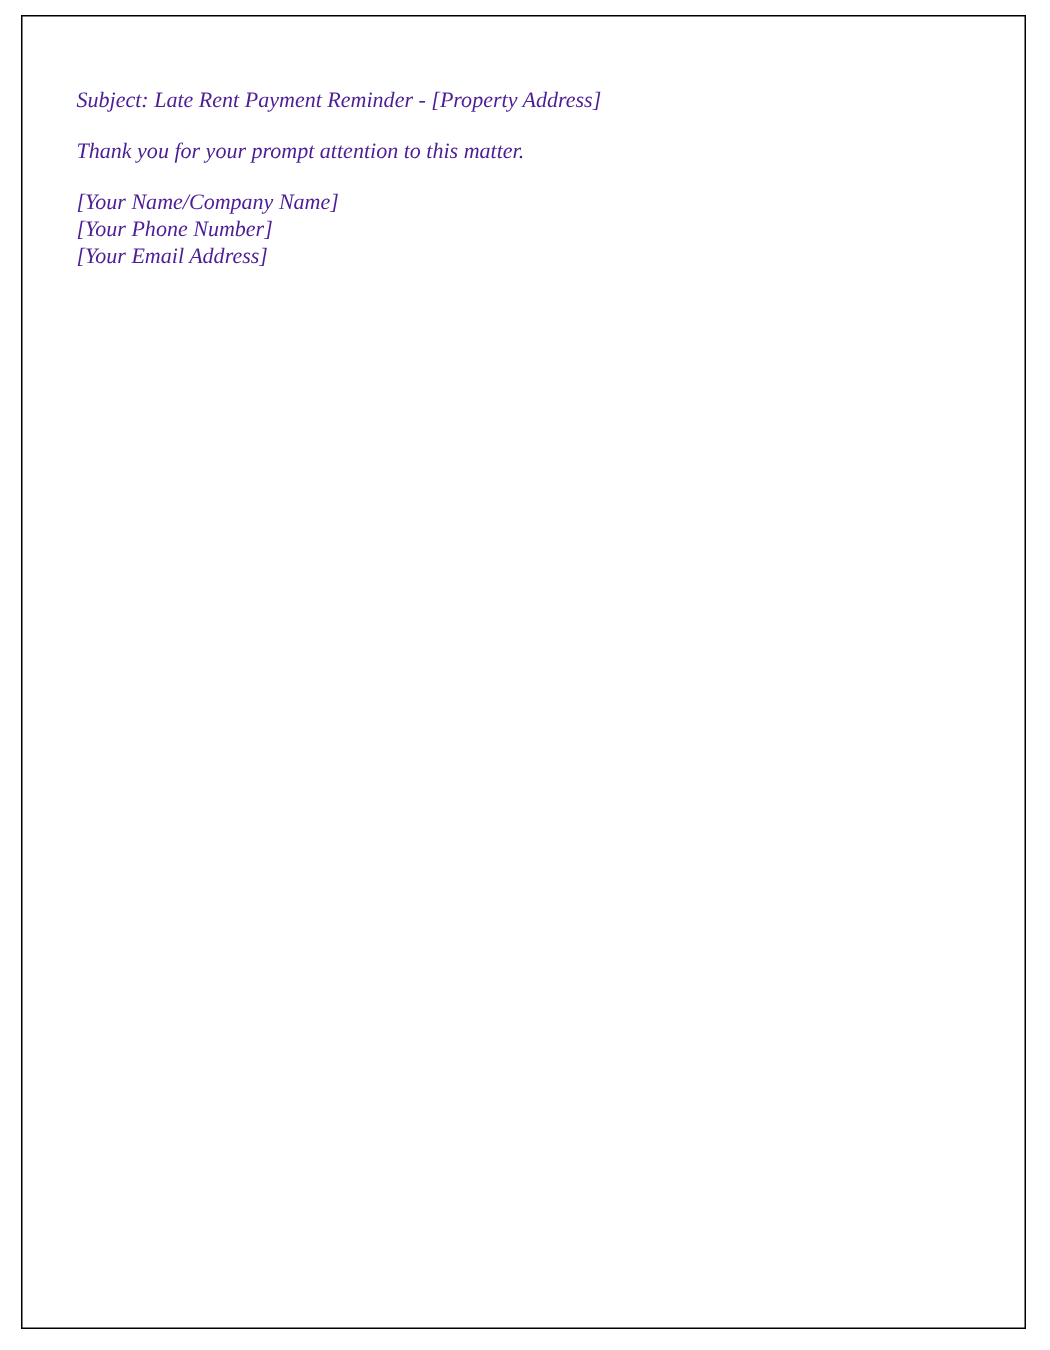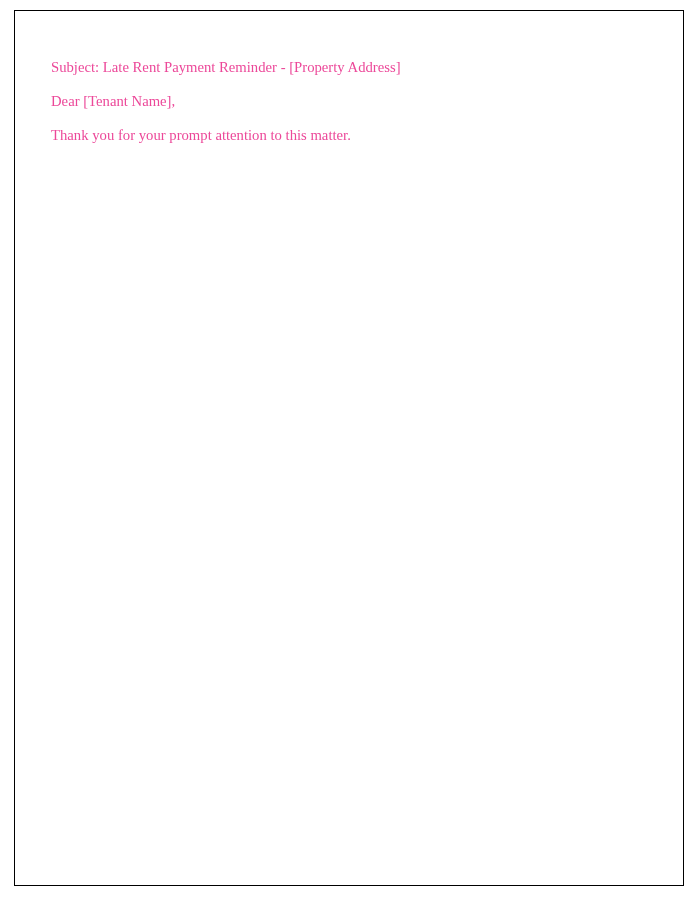--- a/index.html
+++ b/index.html
@@ -15,46 +15,51 @@
     left: 14px;
     top: 10px;
     width: 670px;
     height: 876px;
     background: #ffffff;
     border: 1px solid #000000;
     box-sizing: border-box;
   }
   .letter-body {
     padding: 47px 48px 0 36px;
-    color: #ec4899;
+    color: #4c1d95;
     font-size: 14.7px;
     line-height: 18px;
+    font-style: italic;
   }
   .para {
     margin: 0 0 16px 0;
   }
   .sig-line {
     margin: 0;
   }
   .sig-block {
     margin-top: 16px;
   }
 </style>
 </head>
 <body>
 
 <div class="page">
   <div class="letter-body">
 
     <p class="para">Subject: Late Rent Payment Reminder - [Property Address]</p>
 
-    <p class="para">Dear [Tenant Name],</p>
 
 
 
 
 
     <p class="para">Thank you for your prompt attention to this matter.</p>
 
 
+    <div class="sig-block">
+      <p class="sig-line">[Your Name/Company Name]</p>
+      <p class="sig-line">[Your Phone Number]</p>
+      <p class="sig-line">[Your Email Address]</p>
+    </div>
 
   </div>
 </div>
 
 </body></html>

